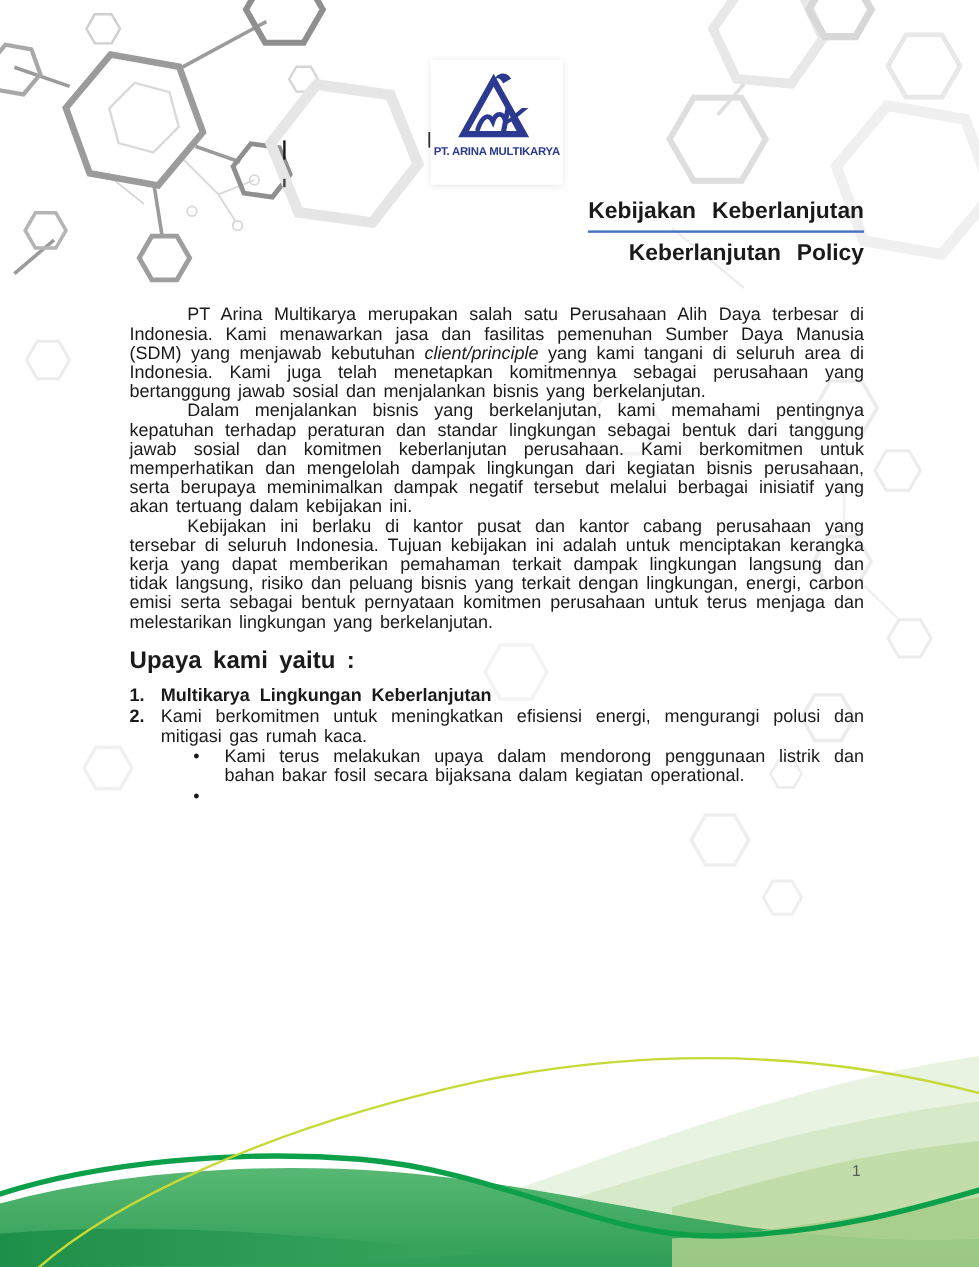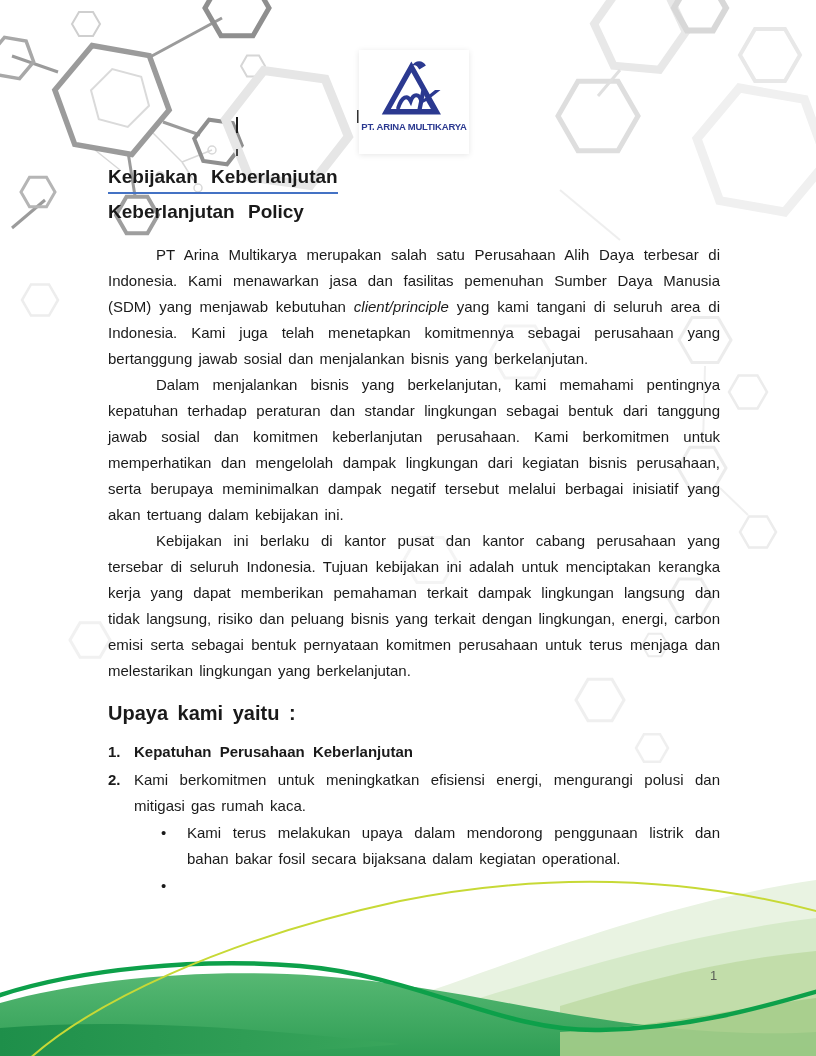--- a/index.html
+++ b/index.html
@@ -27,32 +27,32 @@
     box-shadow:0 1px 6px rgba(0,0,0,0.10);
     display:flex; flex-direction:column; align-items:center;
     padding-top:7px;
   }
   .logo-mark { width:66px; height:62px; }
   .company-name {
     margin-top:2px;
     font-size:9.5px; font-weight:bold; letter-spacing:-0.2px;
     color:#2b3990; white-space:nowrap;
   }
-  .title-block { text-align:left; margin-top:12px; }
+  .title-block { text-align:right; margin-top:12px; }
   .title-id {
     display:inline-block;
     font-size:19px; font-weight:bold; word-spacing:8px;
     padding-bottom:4px;
     border-bottom:2.5px solid #4472c4;
   }
   .title-en {
     margin-top:7px;
     font-size:19px; font-weight:bold; word-spacing:8px;
   }
-  .body-text { margin-top:19px; font-size:15px; line-height:26px; }
+  .body-text { margin-top:32px; font-size:15px; line-height:16px; }
   .para {
     text-align:justify;
     text-indent:48px;
     word-spacing:2px;
   }
   .para em { font-style:italic; }
   .section-heading {
     margin-top:16px;
     font-size:20px; font-weight:bold; word-spacing:4px;
   }
@@ -197,21 +197,21 @@
       <p class="para"><span>PT Arina Multikarya merupakan salah satu Perusahaan Alih Daya terbesar di Indonesia. Kami menawarkan jasa dan fasilitas pemenuhan Sumber Daya Manusia (SDM) yang menjawab kebutuhan </span><em>client/principle</em><span> yang kami tangani di seluruh area di Indonesia. Kami juga telah menetapkan komitmennya sebagai perusahaan yang bertanggung jawab sosial dan menjalankan bisnis yang berkelanjutan.</span></p>
       <p class="para">Dalam menjalankan bisnis yang berkelanjutan, kami memahami pentingnya kepatuhan terhadap peraturan dan standar lingkungan sebagai bentuk dari tanggung jawab sosial dan komitmen keberlanjutan perusahaan. Kami berkomitmen untuk memperhatikan dan mengelolah dampak lingkungan dari kegiatan bisnis perusahaan, serta berupaya meminimalkan dampak negatif tersebut melalui berbagai inisiatif yang akan tertuang dalam kebijakan ini.</p>
       <p class="para">Kebijakan ini berlaku di kantor pusat dan kantor cabang perusahaan yang tersebar di seluruh Indonesia. Tujuan kebijakan ini adalah untuk menciptakan kerangka kerja yang dapat memberikan pemahaman terkait dampak lingkungan langsung dan tidak langsung, risiko dan peluang bisnis yang terkait dengan lingkungan, energi, carbon emisi serta sebagai bentuk pernyataan komitmen perusahaan untuk terus menjaga dan melestarikan lingkungan yang berkelanjutan.</p>
 
       <div class="section-heading">Upaya kami yaitu :</div>
 
       <div class="olist">
 
         <div class="olist-item">
           <span class="num">1.</span>
-          <div class="item-title">Kepatuhan Perusahaan Keberlanjutan</div>
+          <div class="item-title">Multikarya Lingkungan Keberlanjutan</div>
         </div>
 
         <div class="olist-item">
           <span class="num">2.</span>
           <div class="item-body">Kami berkomitmen untuk meningkatkan efisiensi energi, mengurangi polusi dan mitigasi gas rumah kaca.</div>
           <div class="bullets">
             <div class="bullet-row">
               <span class="dot">•</span>
               <span>Kami terus melakukan upaya dalam mendorong penggunaan listrik dan bahan bakar fosil secara bijaksana dalam kegiatan operational.</span>
             </div>

